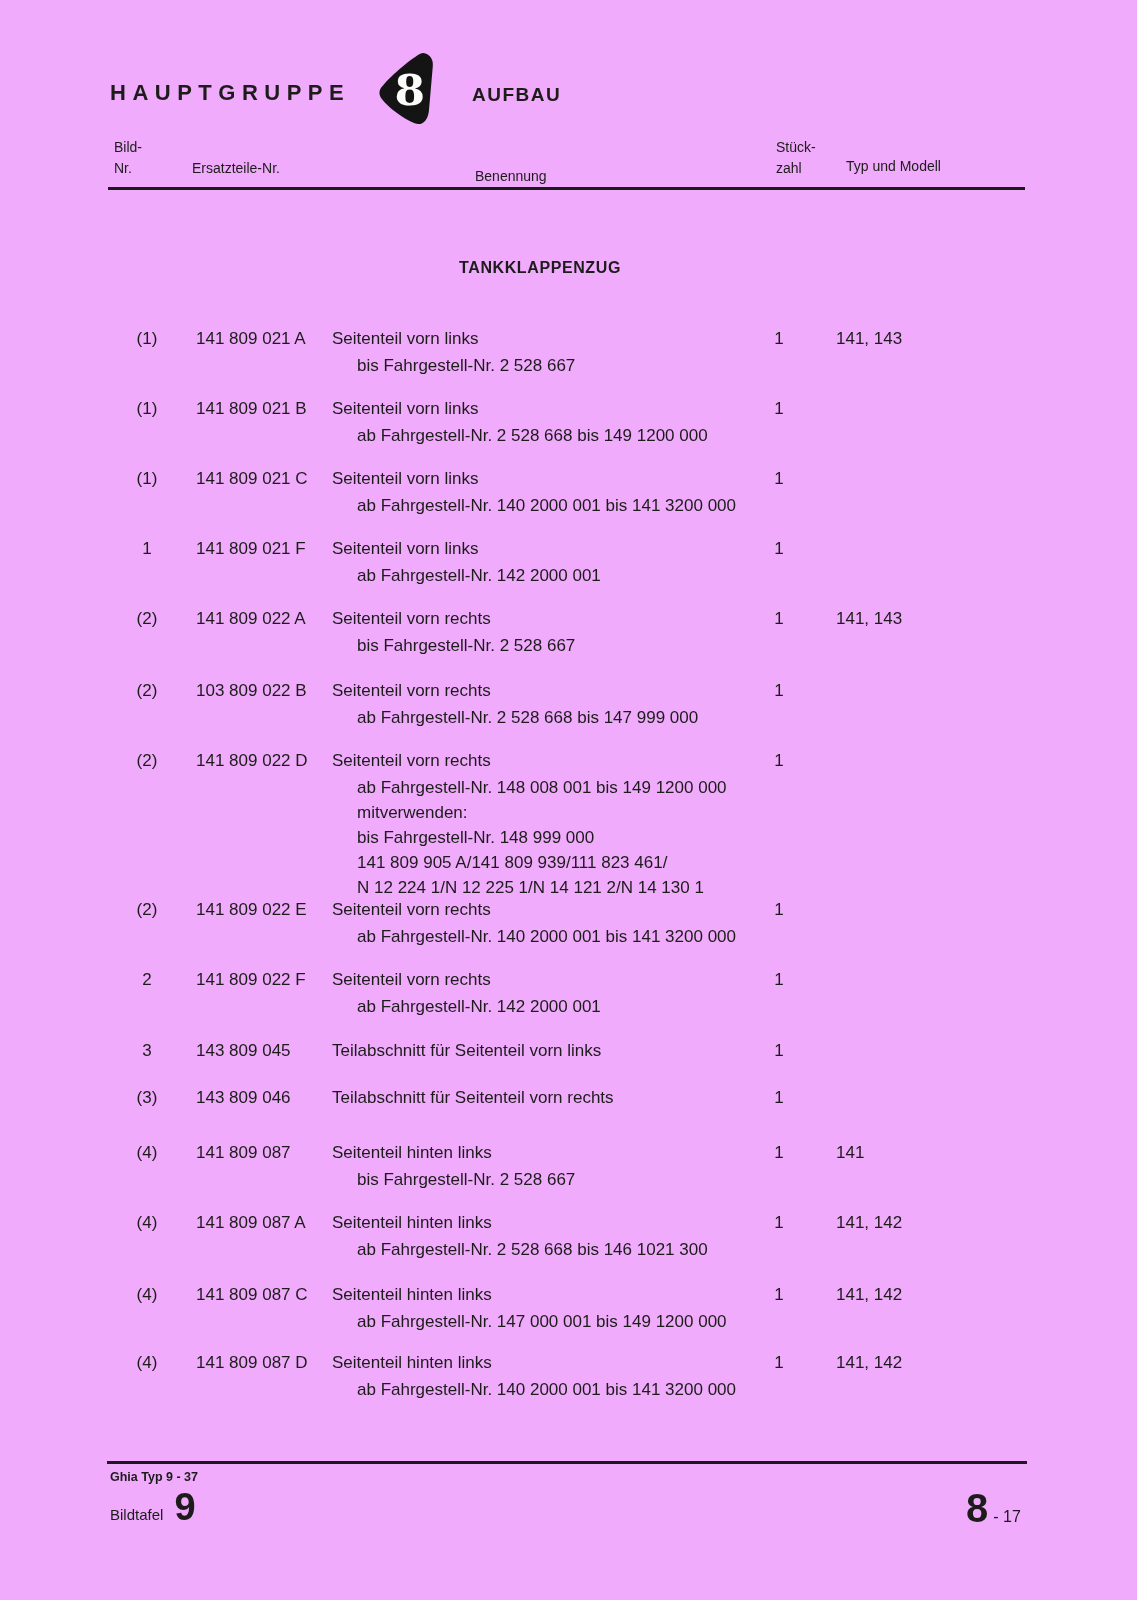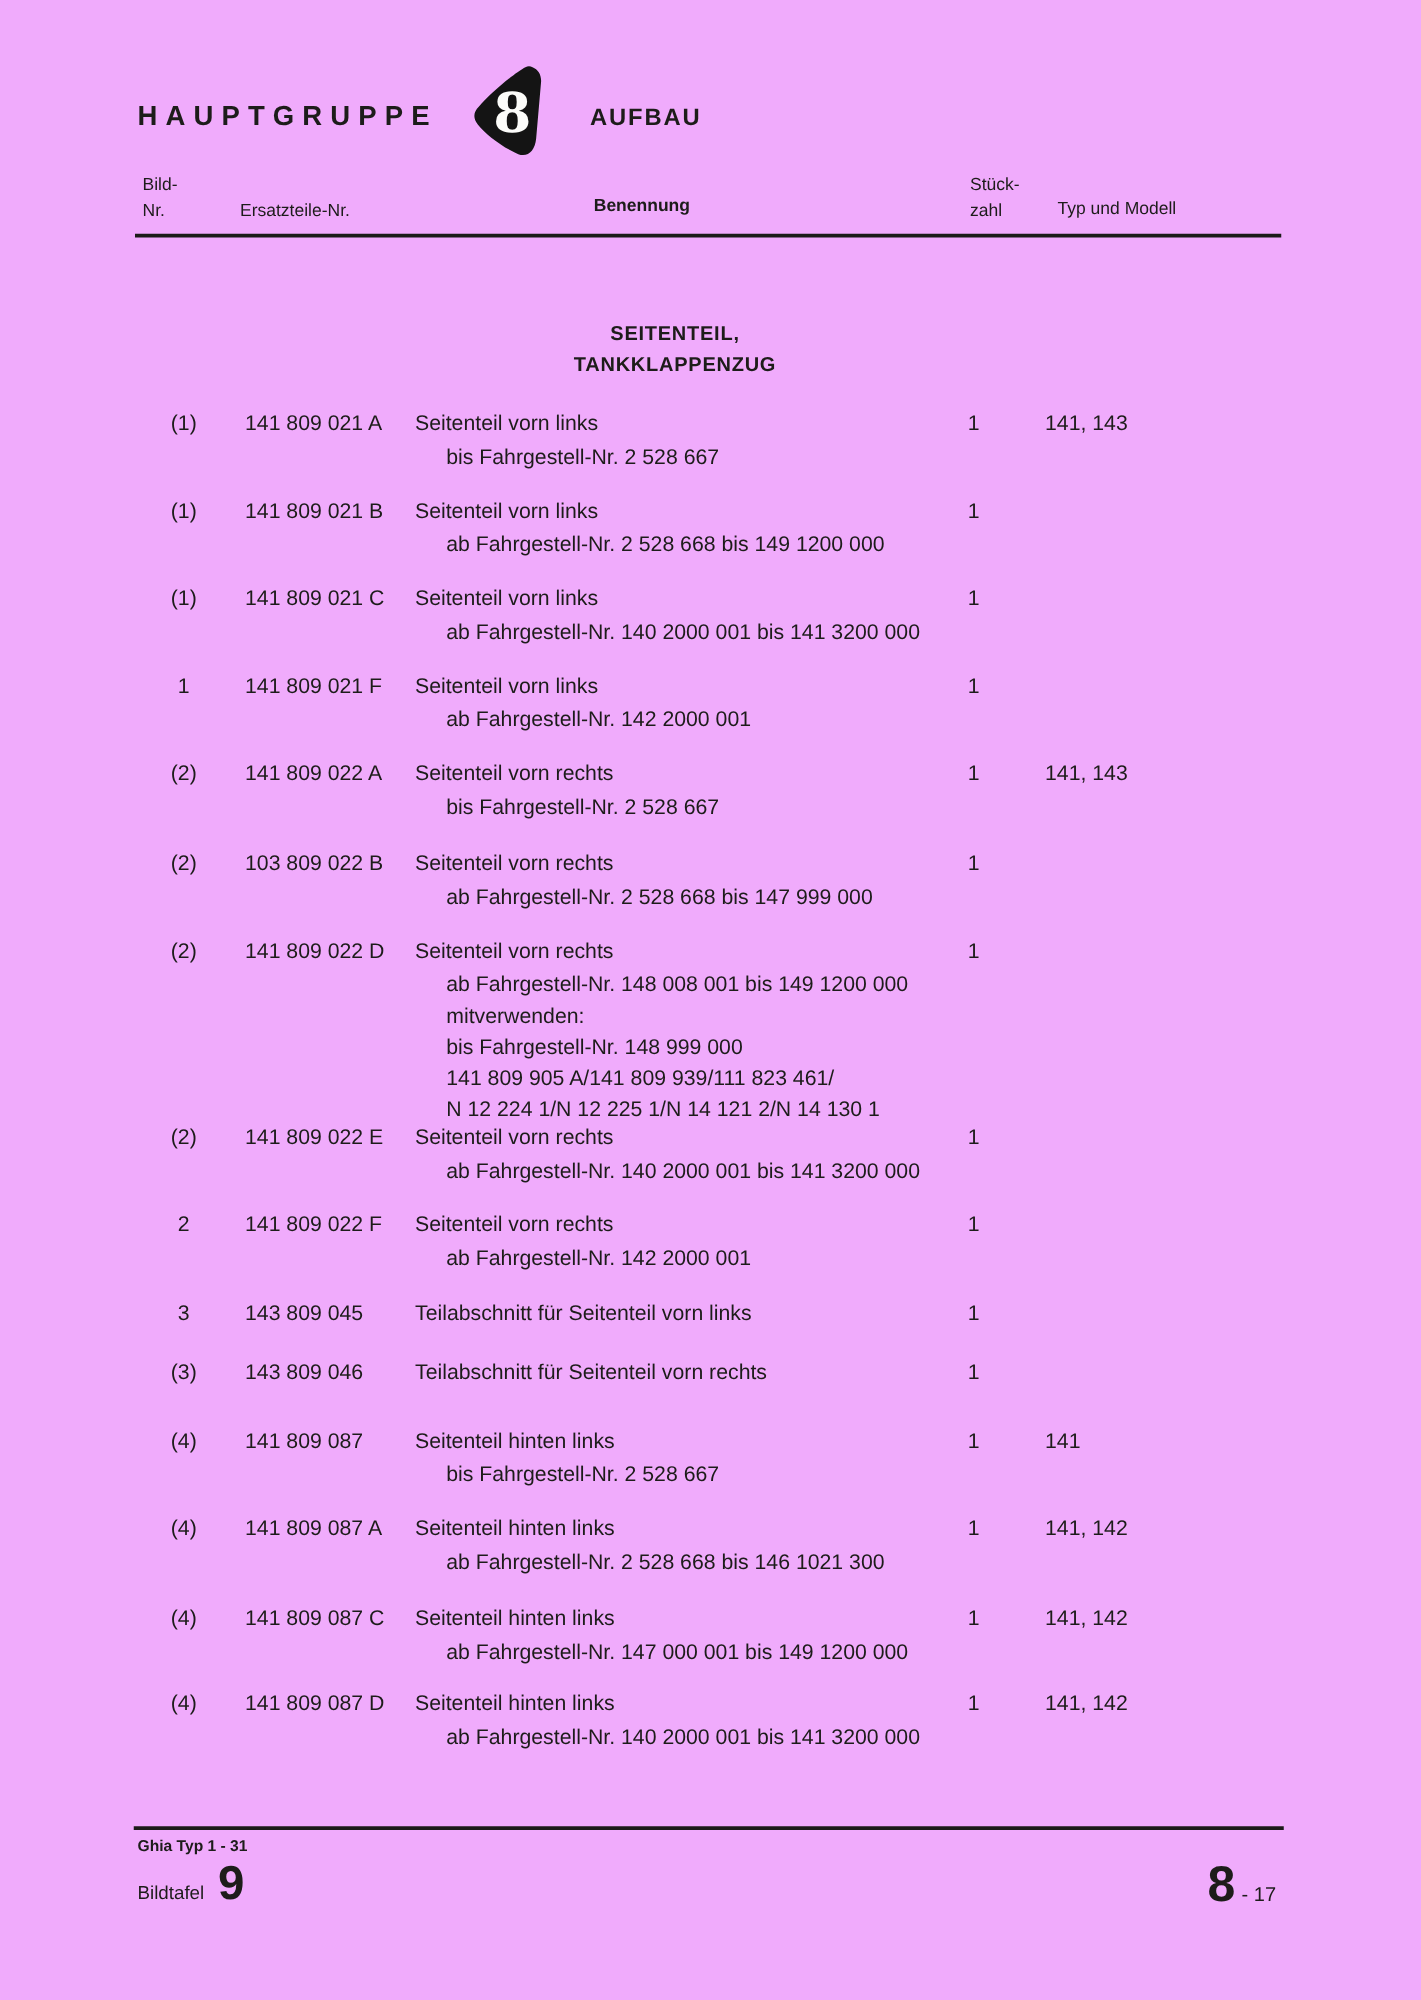--- a/index.html
+++ b/index.html
@@ -10,21 +10,21 @@
   .main-group{position:absolute;left:110px;top:80px;font-size:22px;font-weight:bold;letter-spacing:6.5px;white-space:pre;}
   .badge{position:absolute;left:376px;top:50px;width:62px;height:80px;}
   .badge text{font-family:"DejaVu Serif",serif;font-weight:bold;font-size:46px;fill:#fcfcfa;}
   .group-name{position:absolute;left:472px;top:84px;font-size:19px;font-weight:bold;letter-spacing:1.5px;white-space:pre;}
 
   
   .colhead{position:absolute;font-size:14px;white-space:pre;}
   .ch-bild1{left:114px;top:139px;}
   .ch-bild2{left:114px;top:160px;}
   .ch-part{left:192px;top:160px;}
-  .ch-name{left:475px;top:156px;font-weight:bold;}
+  .ch-name{left:475px;top:168px;}
   .ch-qty1{left:776px;top:139px;}
   .ch-qty2{left:776px;top:160px;}
   .ch-typ{left:846px;top:158px;}
 
   .rule{position:absolute;background:#1b1a18;height:3px;}
   .rule-top{left:108px;top:187px;width:917px;}
   .rule-bottom{left:107px;top:1461px;width:920px;}
 
   .section-title{position:absolute;left:0;top:255px;width:1080px;text-align:center;
                  font-weight:bold;font-size:16px;letter-spacing:.6px;line-height:25px;}
@@ -70,21 +70,20 @@
   <span class="colhead ch-bild2">Nr.</span>
   <span class="colhead ch-part">Ersatzteile-Nr.</span>
   <span class="colhead ch-name">Benennung</span>
   <span class="colhead ch-qty1">Stück-</span>
   <span class="colhead ch-qty2">zahl</span>
   <span class="colhead ch-typ">Typ und Modell</span>
 
   <div class="rule rule-top"></div>
 
   <div class="section-title">
-    <div>SEITENTEIL,</div>
     <div>TANKKLAPPENZUG</div>
   </div>
 
   <div id="rows">
       <div class="row" style="top: 326px;">
         <span class="c-bild">(1)</span>
         <span class="c-part">141 809 021 A</span>
         <div class="c-nameline">
           <span class="c-name">Seitenteil vorn links</span>
           <span class="leader"></span>
@@ -263,21 +262,21 @@
         <span class="c-qty">1</span>
         <span class="c-typ">141, 142</span>
         <div class="c-details">
           <div class="detail-line">ab Fahrgestell-Nr. 140 2000 001 bis 141 3200 000</div>
         </div>
       </div>
     </div>
 
   <div class="rule rule-bottom"></div>
 
-  <span class="footer-model-range">Ghia Typ 1 - 31</span>
+  <span class="footer-model-range">Ghia Typ 9 - 37</span>
 
   <div class="bildtafel-group">
     <span class="bildtafel-label">Bildtafel</span>
     <span class="bildtafel-number">9</span>
   </div>
 
   <div class="pageref-group">
     <span class="pageref-main">8</span>
     <span class="pageref-suffix">- 17</span>
   </div>

